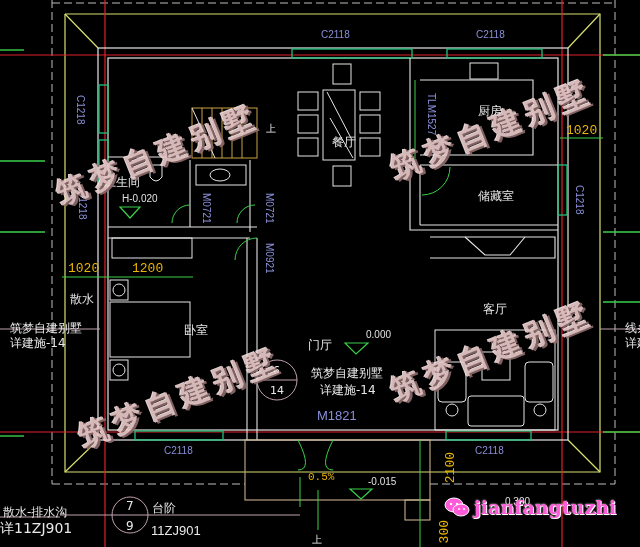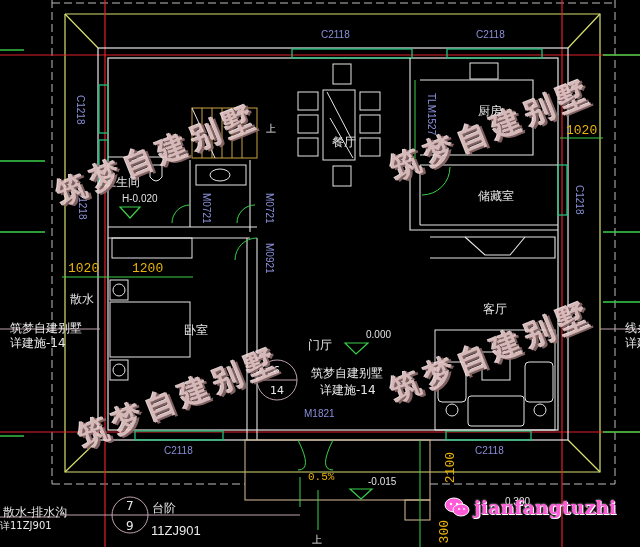--- a/index.html
+++ b/index.html
@@ -190,21 +190,21 @@
 <span class="lbl lbl-blue" style="left:164px;top:446px">C2118</span>
 <span class="lbl lbl-blue" style="left:475px;top:446px">C2118</span>
 <span class="lbl lbl-blue vert" style="left:75px;top:95px">C1218</span>
 <span class="lbl lbl-blue vert" style="left:77px;top:190px">C1218</span>
 <span class="lbl lbl-blue vert" style="left:574px;top:185px">C1218</span>
 
 <span class="lbl lbl-blue vert" style="left:426px;top:93px">TLM1527</span>
 <span class="lbl lbl-blue vert" style="left:201px;top:193px">M0721</span>
 <span class="lbl lbl-blue vert" style="left:264px;top:193px">M0721</span>
 <span class="lbl lbl-blue vert" style="left:264px;top:243px">M0921</span>
-<span class="lbl lbl-blue" style="left:304px;top:409px;font-size:10px">M1821</span>
+<span class="lbl lbl-blue" style="left:317px;top:409px;font-size:13px">M1821</span>
 
 <span class="lbl lbl-dim" style="left:68px;top:262px">1020</span>
 <span class="lbl lbl-dim" style="left:132px;top:262px">1200</span>
 <span class="lbl lbl-dim" style="left:566px;top:124px">1020</span>
 <span class="lbl lbl-dim vert" style="left:444px;top:452px;transform:rotate(180deg)">2100</span>
 <span class="lbl lbl-dim vert" style="left:438px;top:520px;transform:rotate(180deg)">300</span>
 
 <span class="lbl lbl-elev" style="left:122px;top:194px">H-0.020</span>
 <span class="lbl lbl-elev" style="left:366px;top:330px">0.000</span>
 <span class="lbl lbl-elev" style="left:368px;top:477px">-0.015</span>
@@ -215,21 +215,21 @@
 <span class="lbl" style="left:312px;top:535px;font-size:10px">上</span>
 
 <span class="lbl" style="left:70px;top:293px">散水</span>
 <span class="lbl" style="left:10px;top:322px">筑梦自建别墅</span>
 <span class="lbl" style="left:10px;top:337px">详建施-14</span>
 <span class="lbl" style="left:625px;top:322px">线条大</span>
 <span class="lbl" style="left:625px;top:337px">详建</span>
 <span class="lbl" style="left:311px;top:367px">筑梦自建别墅</span>
 <span class="lbl" style="left:320px;top:384px">详建施-14</span>
 <span class="lbl" style="left:3px;top:506px">散水-排水沟</span>
-<span class="lbl" style="left:0px;top:521px;font-size:10px">详11ZJ901</span>
+<span class="lbl" style="left:0px;top:521px;font-size:14px">详11ZJ901</span>
 <span class="lbl" style="left:152px;top:502px;font-size:12px">台阶</span>
 <span class="lbl" style="left:151px;top:524px;font-size:13px;font-family:'Liberation Sans',sans-serif">11ZJ901</span>
 
 <span class="lbl" style="left:273px;top:365px;font-size:11px">6</span>
 <span class="lbl" style="left:270px;top:385px;font-size:11px">14</span>
 <span class="lbl" style="left:126px;top:500px;font-size:12px">7</span>
 <span class="lbl" style="left:126px;top:520px;font-size:12px">9</span>
 
 <span class="wm" style="left:58px;top:175px;transform:rotate(-22deg)">筑梦自建别墅</span>
 <span class="wm" style="left:392px;top:150px;transform:rotate(-22deg)">筑梦自建别墅</span>

